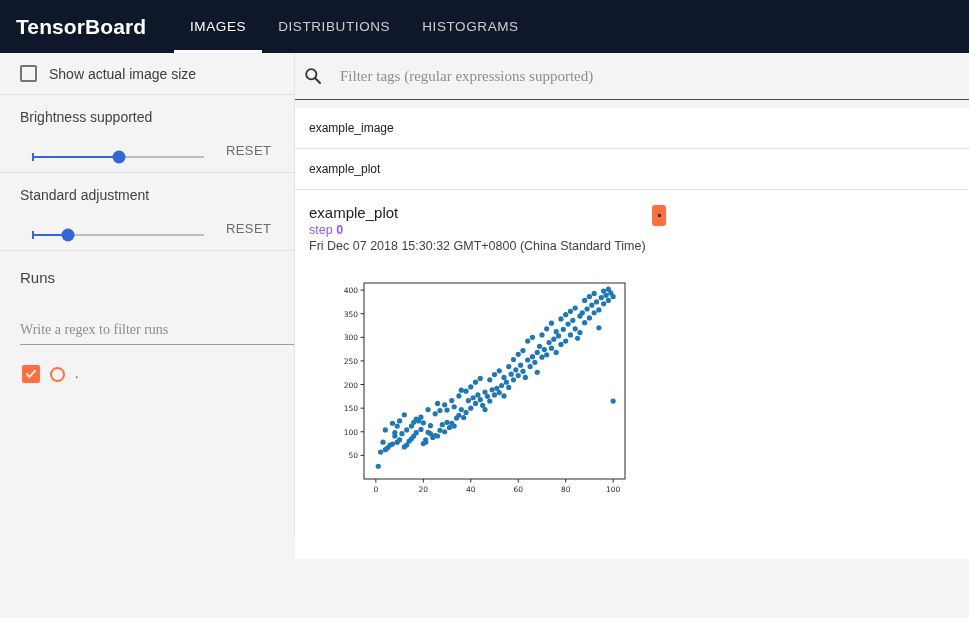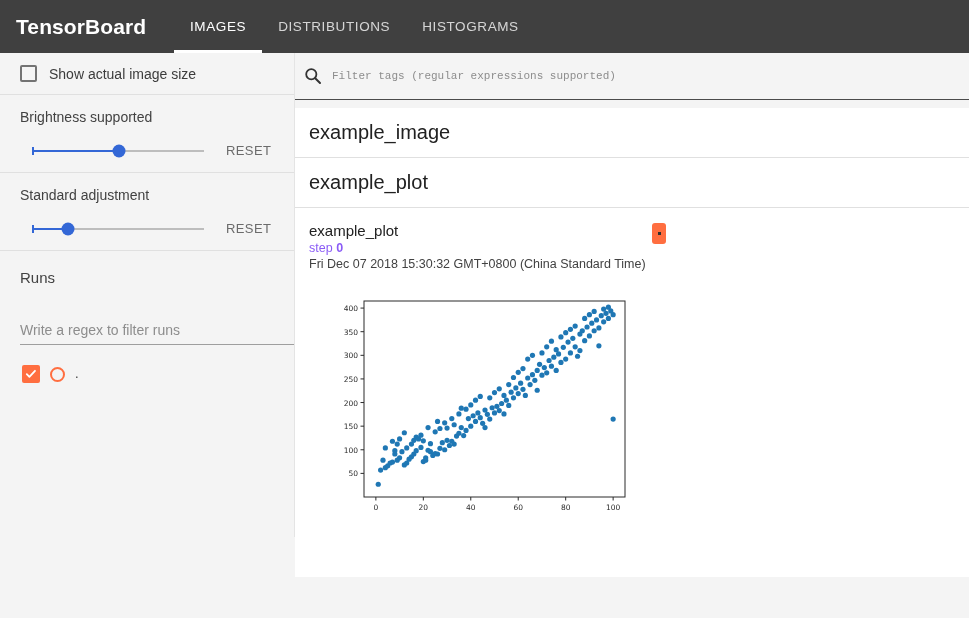--- a/index.html
+++ b/index.html
@@ -7,21 +7,21 @@
     margin: 0; padding: 0;
     width: 969px; height: 618px;
     overflow: hidden;
     font-family: "Liberation Sans", sans-serif;
     background: #f4f4f4;
   }
 
   
   #app-header {
     height: 53px;
-    background: #404040;
+    background: #0f172a;
     display: flex;
     align-items: center;
     position: relative;
     overflow: hidden;
   }
   #brand-title {
     color: #fff;
     font-size: 21px;
     font-weight: bold;
     margin-left: 16px;
@@ -68,21 +68,21 @@
     width: 17px; height: 17px;
     border: 2px solid #737373;
     border-radius: 2px;
     background: transparent;
     flex: 0 0 17px;
   }
   .cb-label { font-size: 14px; color: #3c3c3c; }
 
   .section-title { font-size: 14px; color: #424242; margin-bottom: 18px; }
 
-  .slider-row { display: flex; align-items: center; padding-left: 14px; }
+  .slider-row { display: flex; align-items: flex-end; padding-left: 14px; }
   .slider-track {
     position: relative;
     width: 170px; height: 2px;
     background: #bdbdbd;
     margin-right: 22px;
   }
   .slider-track::before {
     content: "";
     position: absolute;
     left: -2px; top: -3px;
@@ -105,21 +105,21 @@
     user-select: none;
   }
 
   #runs-section { padding: 18px 16px 10px 20px; }
   #runs-title { font-size: 15px; color: #424242; margin-bottom: 4px; }
   #runs-filter-input {
     width: 274px;
     border: none;
     border-bottom: 1px solid #9e9e9e;
     background: transparent;
-    font-family: Liberation Sans, sans-serif;
+    font-family: Liberation Serif, serif;
     font-size: 14px;
     color: #1d4ed8;
     padding: 0 0 6px 0;
     outline: none;
     margin-top: 32px;
   }
   #runs-filter-input::placeholder { color: #8d8d8d; }
   .run-row { display: flex; align-items: center; gap: 10px; margin-top: 20px; padding-left: 2px; }
   .run-checkbox {
     width: 18px; height: 18px;
@@ -145,32 +145,33 @@
     height: 47px;
     background: #f4f4f4;
     border-bottom: 1px solid #4a4a4a;
     padding: 0 4px 0 6px;
   }
   #search-icon { flex: 0 0 auto; margin-right: 8px; margin-left: 3px; display: flex; }
   #tag-filter-input {
     flex: 1;
     border: none; outline: none;
     background: transparent;
-    font-family: Liberation Mono, monospace;
-    font-size: 11px;
+    font-family: Liberation Serif, serif;
+    font-size: 15px;
     color: #8d8d8d;
+    margin-left: 8px;
   }
   #tag-filter-input::placeholder { color: #8d8d8d; }
 
   #tag-list { padding-top: 8px; }
   .tag-accordion {
     background: #fff;
     border-bottom: 1px solid #e0e0e0;
     padding: 13px 14px 13px 14px;
-    font-size: 20px;
+    font-size: 12px;
     color: #212121;
     cursor: pointer;
   }
 
   #image-card {
     background: #fff;
     padding: 14px 0 0 14px;
     height: 369px;
     position: relative;
   }

